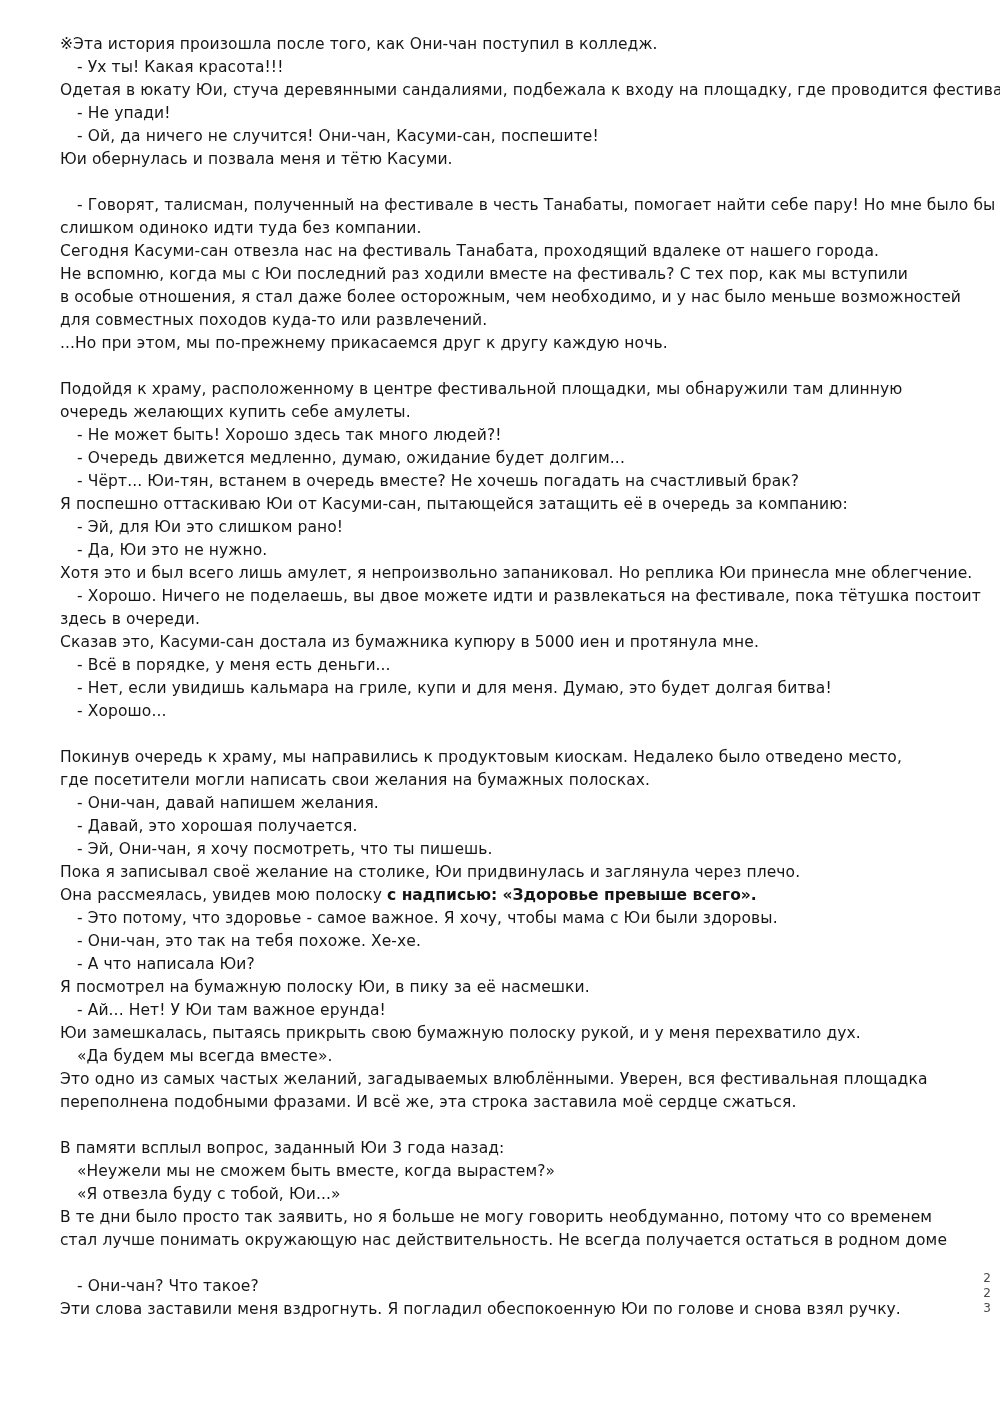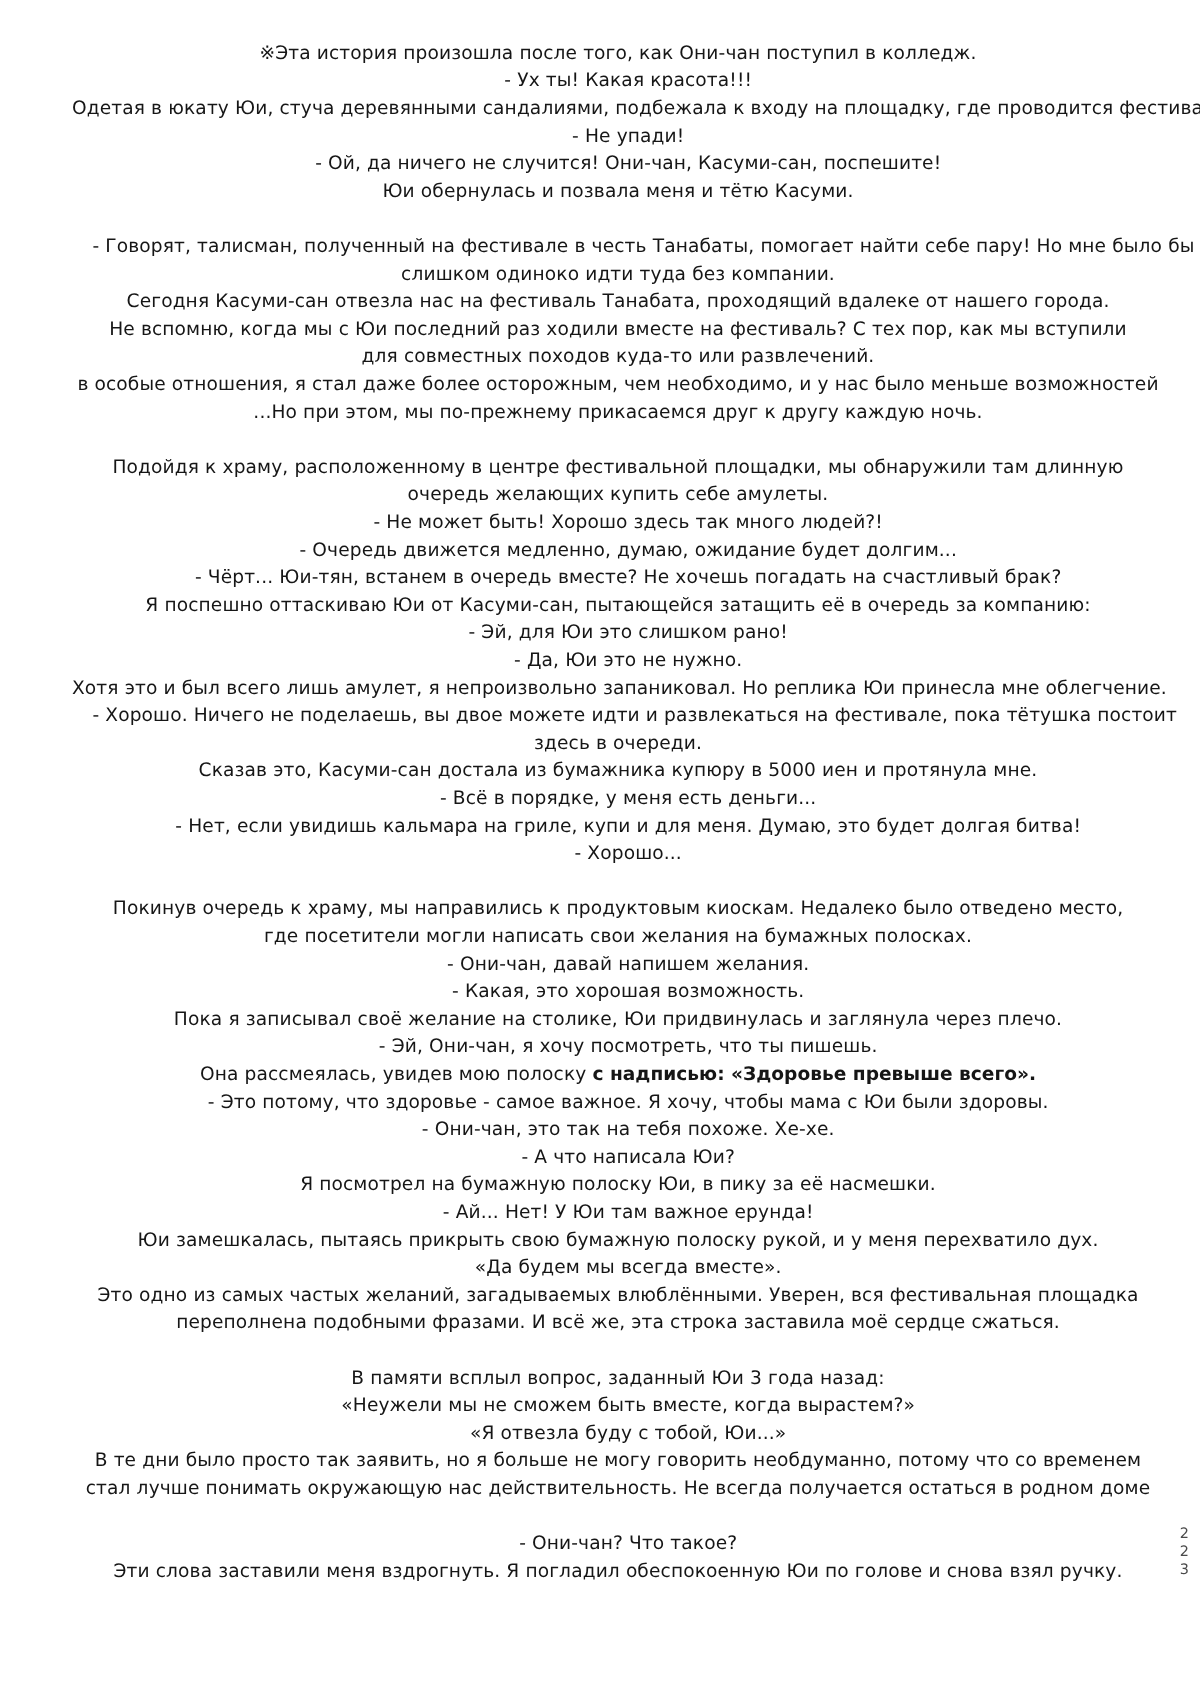--- a/index.html
+++ b/index.html
@@ -26,21 +26,20 @@
   }
   .para {
     margin: 0 0 23px 0;
   }
   .para:last-child {
     margin-bottom: 0;
   }
   .line {
     white-space: nowrap;
     height: 23px;
-    text-align: center;
   }
   .line.indent {
     padding-left: 17px;
   }
   .bold-seg {
     font-weight: bold;
     letter-spacing: 0;
   }
   .page-number {
     position: absolute;
@@ -63,22 +62,22 @@
       <div class="line">Одетая в юкату Юи, стуча деревянными сандалиями, подбежала к входу на площадку, где проводится фестиваль.</div>
       <div class="line indent">- Не упади!</div>
       <div class="line indent">- Ой, да ничего не случится! Они-чан, Касуми-сан, поспешите!</div>
       <div class="line">Юи обернулась и позвала меня и тётю Касуми.</div>
     </div>
     <div class="para">
       <div class="line indent">- Говорят, талисман, полученный на фестивале в честь Танабаты, помогает найти себе пару! Но мне было бы</div>
       <div class="line">слишком одиноко идти туда без компании.</div>
       <div class="line">Сегодня Касуми-сан отвезла нас на фестиваль Танабата, проходящий вдалеке от нашего города.</div>
       <div class="line">Не вспомню, когда мы с Юи последний раз ходили вместе на фестиваль? С тех пор, как мы вступили</div>
+      <div class="line">в особые отношения, я стал даже более осторожным, чем необходимо, и у нас было меньше возможностей</div>
       <div class="line">для совместных походов куда-то или развлечений.</div>
-      <div class="line">в особые отношения, я стал даже более осторожным, чем необходимо, и у нас было меньше возможностей</div>
       <div class="line">...Но при этом, мы по-прежнему прикасаемся друг к другу каждую ночь.</div>
     </div>
     <div class="para">
       <div class="line">Подойдя к храму, расположенному в центре фестивальной площадки, мы обнаружили там длинную</div>
       <div class="line">очередь желающих купить себе амулеты.</div>
       <div class="line indent">- Не может быть! Хорошо здесь так много людей?!</div>
       <div class="line indent">- Очередь движется медленно, думаю, ожидание будет долгим...</div>
       <div class="line indent">- Чёрт... Юи-тян, встанем в очередь вместе? Не хочешь погадать на счастливый брак?</div>
       <div class="line">Я поспешно оттаскиваю Юи от Касуми-сан, пытающейся затащить её в очередь за компанию:</div>
       <div class="line indent">- Эй, для Юи это слишком рано!</div>
@@ -88,23 +87,23 @@
       <div class="line">здесь в очереди.</div>
       <div class="line">Сказав это, Касуми-сан достала из бумажника купюру в 5000 иен и протянула мне.</div>
       <div class="line indent">- Всё в порядке, у меня есть деньги...</div>
       <div class="line indent">- Нет, если увидишь кальмара на гриле, купи и для меня. Думаю, это будет долгая битва!</div>
       <div class="line indent">- Хорошо...</div>
     </div>
     <div class="para">
       <div class="line">Покинув очередь к храму, мы направились к продуктовым киоскам. Недалеко было отведено место,</div>
       <div class="line">где посетители могли написать свои желания на бумажных полосках.</div>
       <div class="line indent">- Они-чан, давай напишем желания.</div>
-      <div class="line indent">- Какая, это хорошая возможность.</div>
+      <div class="line indent">- Давай, это хорошая получается.</div>
+      <div class="line indent">- Эй, Они-чан, я хочу посмотреть, что ты пишешь.</div>
       <div class="line">Пока я записывал своё желание на столике, Юи придвинулась и заглянула через плечо.</div>
-      <div class="line indent">- Эй, Они-чан, я хочу посмотреть, что ты пишешь.</div>
       <div class="line">Она рассмеялась, увидев мою полоску <span class="bold-seg">с надписью: «Здоровье превыше всего».</span></div>
       <div class="line indent">- Это потому, что здоровье - самое важное. Я хочу, чтобы мама с Юи были здоровы.</div>
       <div class="line indent">- Они-чан, это так на тебя похоже. Хе-хе.</div>
       <div class="line indent">- А что написала Юи?</div>
       <div class="line">Я посмотрел на бумажную полоску Юи, в пику за её насмешки.</div>
       <div class="line indent">- Ай... Нет! У Юи там важное ерунда!</div>
       <div class="line">Юи замешкалась, пытаясь прикрыть свою бумажную полоску рукой, и у меня перехватило дух.</div>
       <div class="line indent">«Да будем мы всегда вместе».</div>
       <div class="line">Это одно из самых частых желаний, загадываемых влюблёнными. Уверен, вся фестивальная площадка</div>
       <div class="line">переполнена подобными фразами. И всё же, эта строка заставила моё сердце сжаться.</div>

